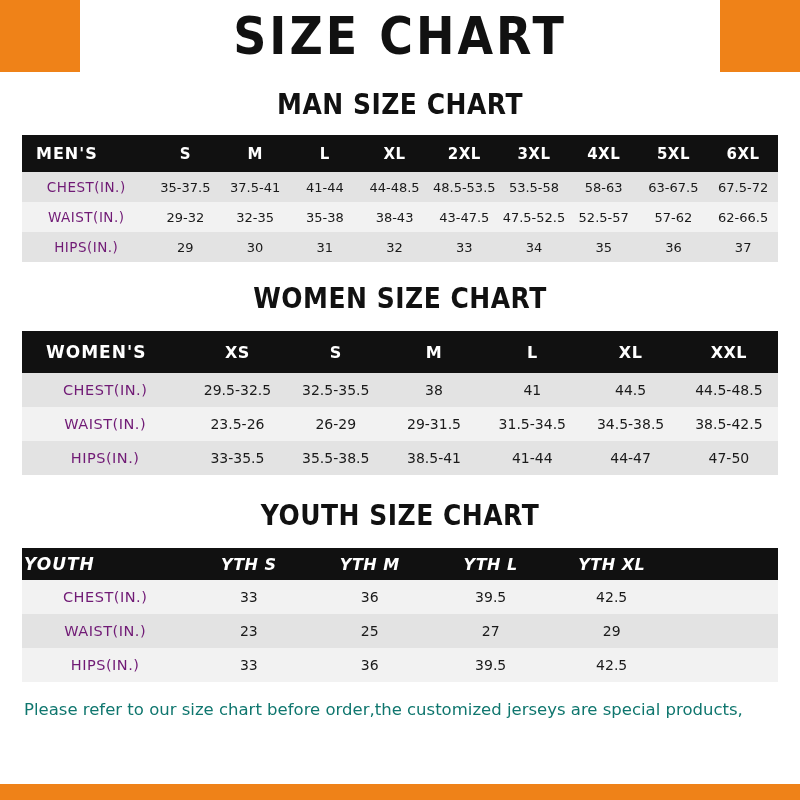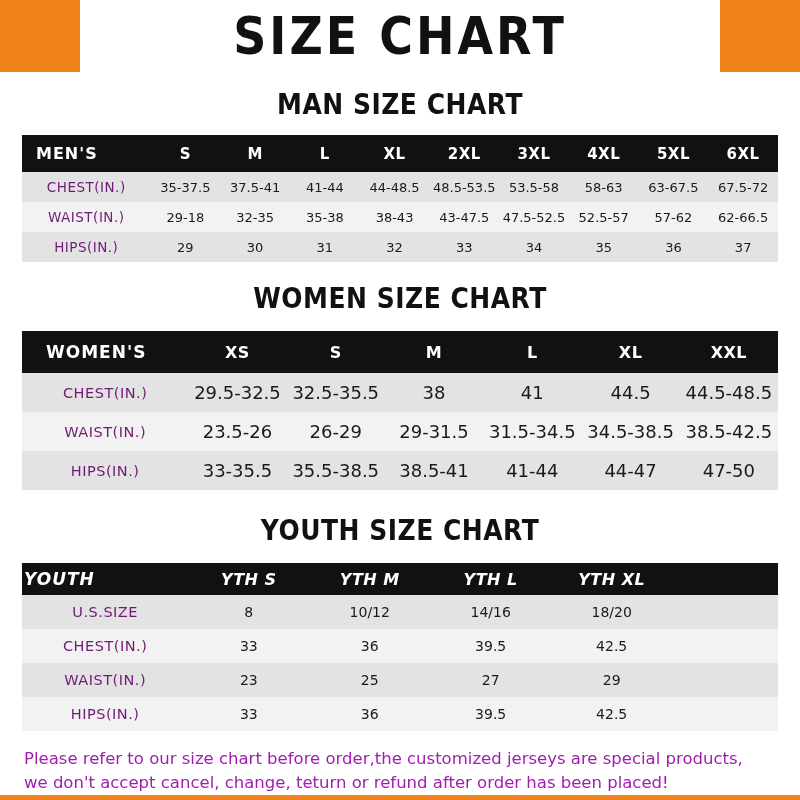--- a/index.html
+++ b/index.html
@@ -98,33 +98,33 @@
     font-size: 13.5px;
     letter-spacing: 0.5px;
     color: #701a75;
   }
   table.size tbody tr.odd td { background: #e3e3e3; }
   table.size tbody tr.even td { background: #f2f2f2; }
 
   
   #women-table thead th { font-size: 16px; padding: 11px 2px; }
   #women-table thead th.rowhead { font-size: 17px; padding-left: 24px; }
-  #women-table tbody td { font-size: 18px; padding: 9px 2px; }
+  #women-table tbody td { font-size: 14px; padding: 9px 2px; }
   #women-table tbody td.rowhead { font-size: 14.5px; }
 
   #youth-table thead th { font-size: 16px; padding: 6px 2px; font-style: italic; }
   #youth-table thead th.rowhead { font-size: 17px; }
   #youth-table tbody td { font-size: 14px; padding: 9px 2px; }
   #youth-table tbody td.rowhead { font-size: 14.5px; }
 
   
   .note {
     margin-top: 16px;
     padding: 0 4px 0 2px;
-    color: #a21caf;
+    color: #0f766e;
     font-size: 16.5px;
     line-height: 1.45;
     font-family: "DejaVu Sans", sans-serif;
   }
   .note div { white-space: nowrap; }
   .bottom-bar {
     height: 16px;
     background: #ef8218;
     width: 100%;
     margin-top: auto;
@@ -167,21 +167,21 @@
           <td>41-44</td>
           <td>44-48.5</td>
           <td>48.5-53.5</td>
           <td>53.5-58</td>
           <td>58-63</td>
           <td>63-67.5</td>
           <td>67.5-72</td>
         </tr>
         <tr class="even">
           <td class="rowhead">WAIST(IN.)</td>
-          <td>29-18</td>
+          <td>29-32</td>
           <td>32-35</td>
           <td>35-38</td>
           <td>38-43</td>
           <td>43-47.5</td>
           <td>47.5-52.5</td>
           <td>52.5-57</td>
           <td>57-62</td>
           <td>62-66.5</td>
         </tr>
         <tr class="odd">
@@ -249,28 +249,20 @@
         <tr>
           <th class="rowhead" style="width:22%">YOUTH</th>
           <th>YTH S</th>
           <th>YTH M</th>
           <th>YTH L</th>
           <th>YTH XL</th>
           <th style="width:14%"></th>
         </tr>
       </thead>
       <tbody>
-        <tr class="odd">
-          <td class="rowhead">U.S.SIZE</td>
-          <td>8</td>
-          <td>10/12</td>
-          <td>14/16</td>
-          <td>18/20</td>
-          <td></td>
-        </tr>
         <tr class="even">
           <td class="rowhead">CHEST(IN.)</td>
           <td>33</td>
           <td>36</td>
           <td>39.5</td>
           <td>42.5</td>
           <td></td>
         </tr>
         <tr class="odd">
           <td class="rowhead">WAIST(IN.)</td>
@@ -286,19 +278,18 @@
           <td>36</td>
           <td>39.5</td>
           <td>42.5</td>
           <td></td>
         </tr>
       </tbody>
     </table>
 
     <div class="note">
       <div>Please refer to our size chart before order,the customized jerseys are special products,</div>
-      <div>we don't accept cancel, change, teturn or refund after order has been placed!</div>
     </div>
 
   </div>
 
   <div class="bottom-bar"></div>
 </div>
 
 </body></html>

